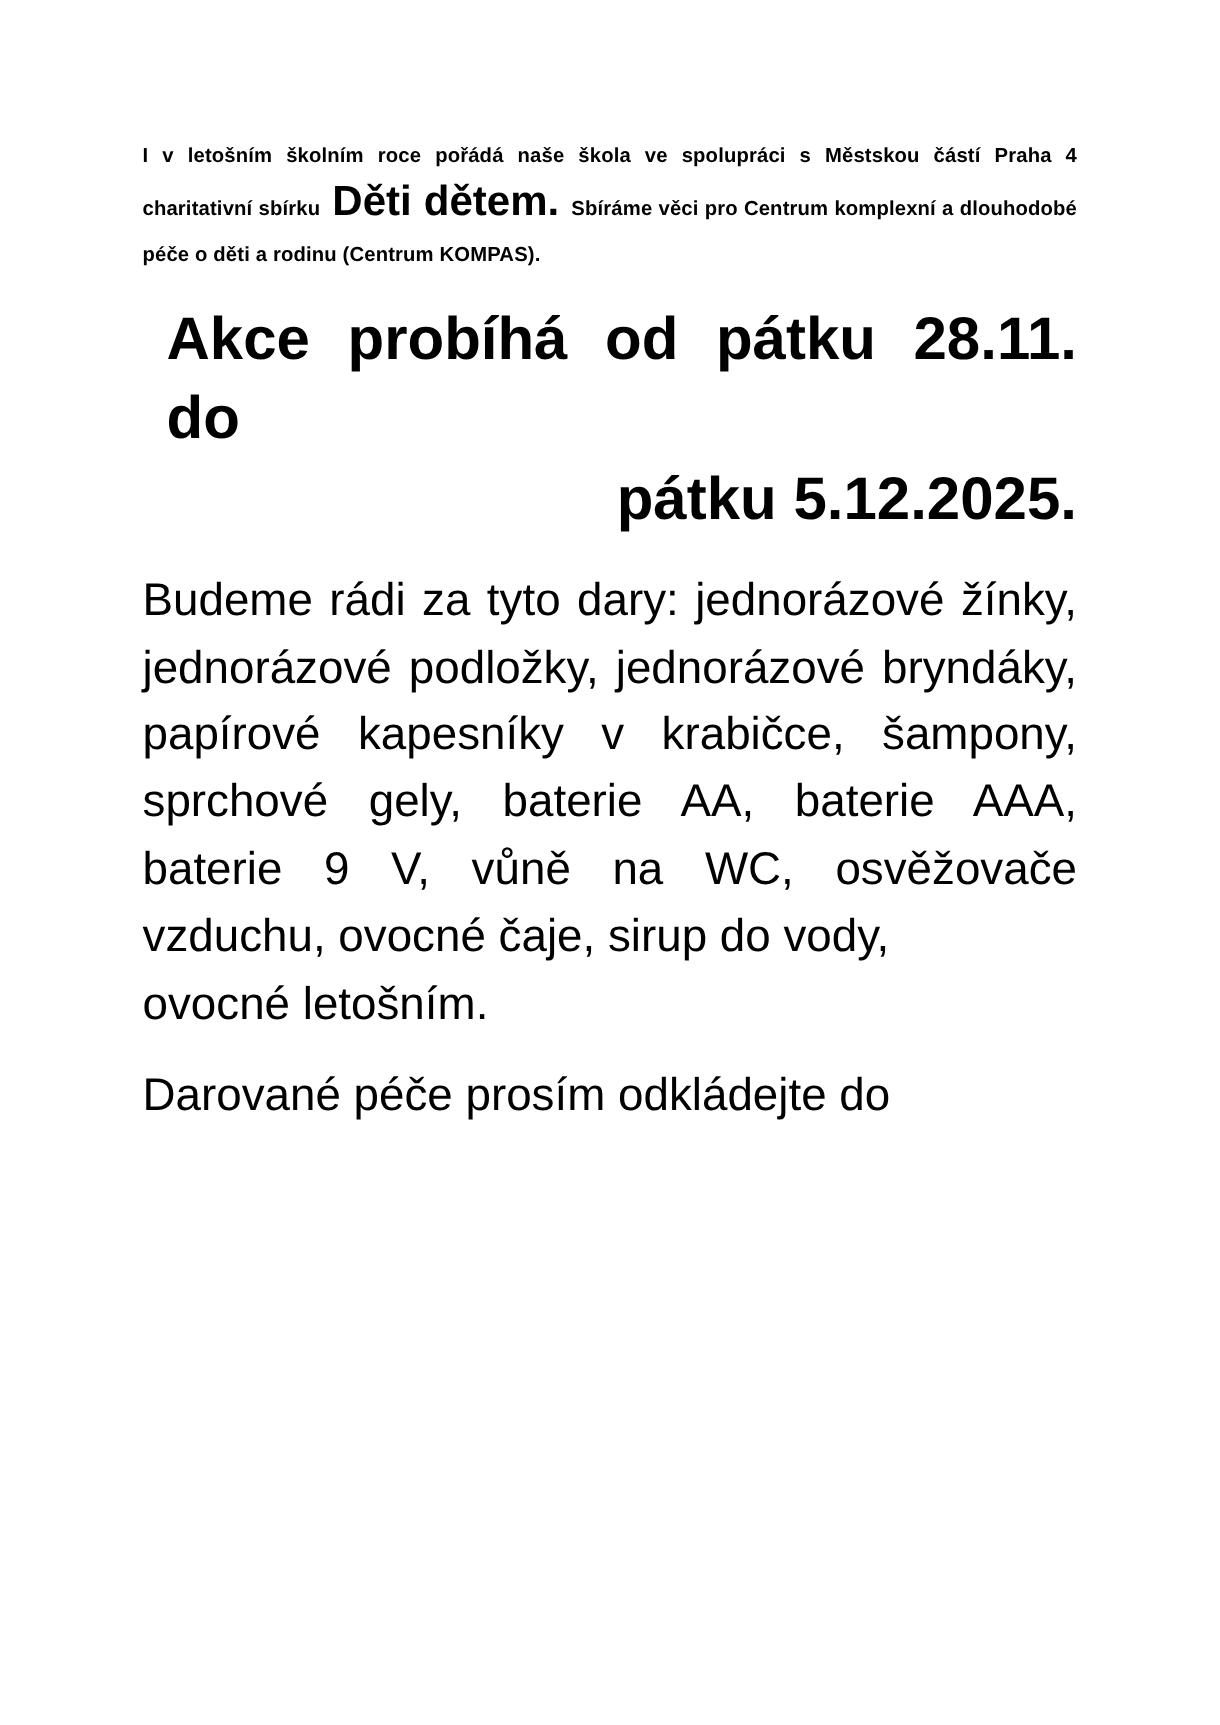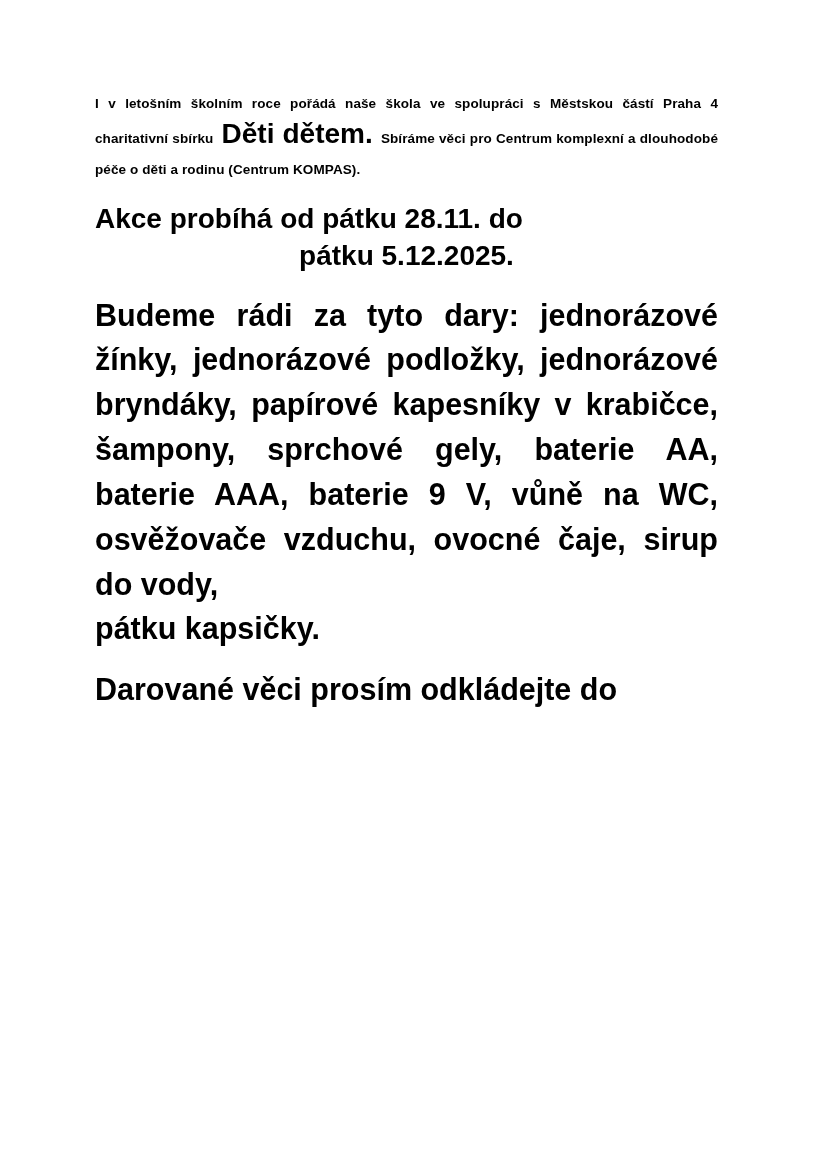--- a/index.html
+++ b/index.html
@@ -37,34 +37,34 @@
   }
   .intro .title-inline {
     font-size: 28px;
     font-weight: bold;
     line-height: 1;
     letter-spacing: 0px;
     padding: 0 4px;
   }
   
   .heading {
-    font-size: 28px;
+    font-size: 40px;
     font-weight: bold;
     line-height: 1.33;
     text-align: justify;
     text-justify: inter-word;
-    margin: 14px 0 18px 0;
+    margin: 14px 0 18px 16px;
   }
   .heading .lastline {
-    text-align: center;
+    text-align: right;
   }
   
   .para {
     font-size: 30.5px;
-    font-weight: bold;
+    font-weight: normal;
     line-height: 1.47;
     text-align: justify;
     text-justify: inter-word;
     margin: 0 0 16px 0;
   }
   .para:last-child {
     margin-bottom: 0;
   }
   .para .lastline {
     text-align: left;
@@ -89,22 +89,22 @@
       <span>Sbíráme věci pro Centrum komplexní a dlouhodobé péče o děti a rodinu (Centrum KOMPAS).</span>
     </p>
 
     <div class="heading">
       <div>Akce probíhá od pátku 28.11. do</div>
       <div class="lastline">pátku 5.12.2025.</div>
     </div>
 
     <div class="para">
       <span>Budeme rádi za tyto dary: jednorázové žínky, jednorázové podložky, jednorázové bryndáky, papírové kapesníky v krabičce, šampony, sprchové gely, baterie AA, baterie AAA, baterie 9 V, vůně na WC, osvěžovače vzduchu, ovocné čaje, sirup do vody,</span>
-      <div class="lastline">pátku kapsičky.</div>
+      <div class="lastline">ovocné letošním.</div>
     </div>
 
     <div class="para">
-      <span>Darované věci prosím odkládejte do</span>
+      <span>Darované péče prosím odkládejte do</span>
     </div>
 
 
   </div>
 </div>
 
 </body></html>

